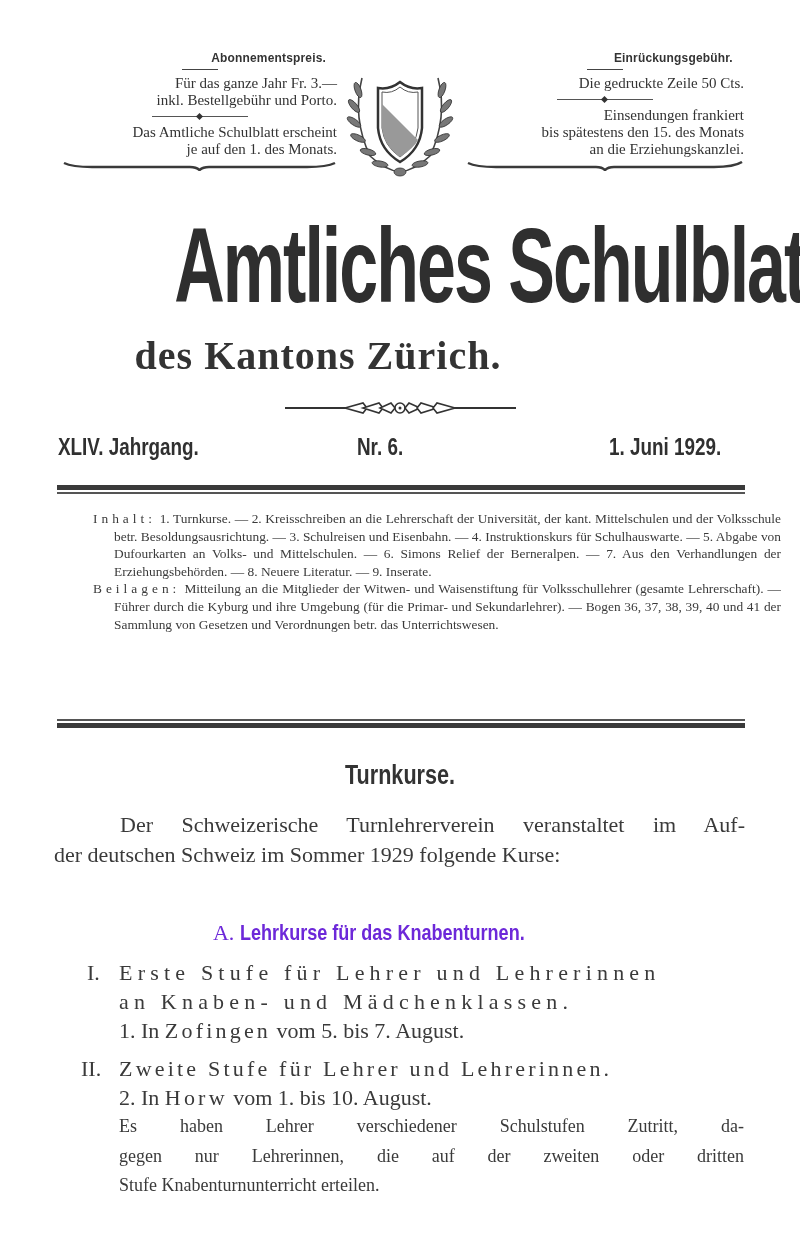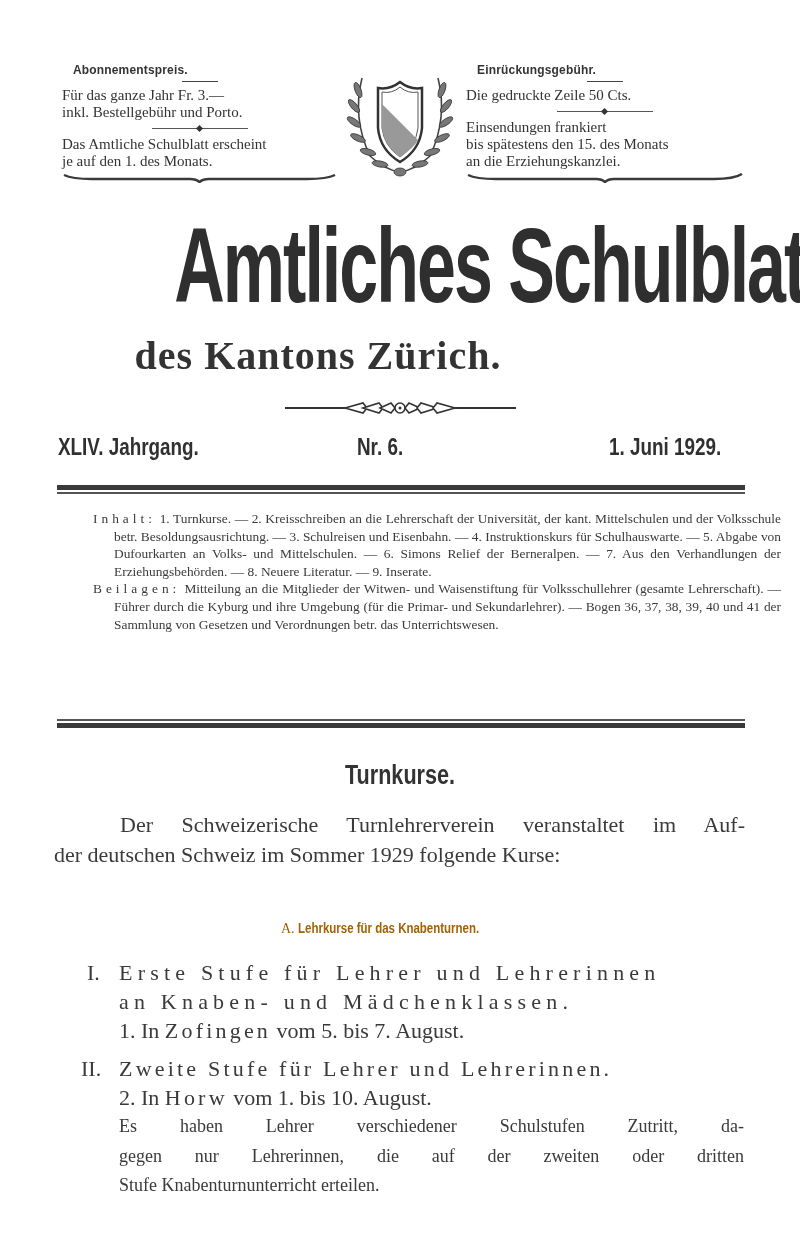--- a/index.html
+++ b/index.html
@@ -1,19 +1,19 @@
 <!DOCTYPE html>
 <html><head>
 <meta charset="utf-8">
 <style>
   html, body { margin: 0; padding: 0; background: #ffffff; }
   body { width: 800px; height: 1257px; position: relative; overflow: hidden; color: #2e2e2e; }
 
   
-  .topbox { position: absolute; top: 62px; text-align: left; }
+  .topbox { position: absolute; top: 50px; text-align: right; }
   .topbox.left  { left: 62px;  width: 275px; }
   .topbox.right { left: 466px; width: 278px; }
   .topbox .heading { font-family: "Liberation Sans", sans-serif; font-weight: bold; font-size: 13px; color: #333; letter-spacing: 0.2px; transform: scaleX(0.92); }
   .topbox .shortrule { width: 36px; height: 1px; background: #444; margin: 4px auto 5px; }
   .topbox .line { font-family: "Liberation Serif", serif; font-size: 15px; line-height: 17px; color: #333; }
   .topbox .dotrule { position: relative; width: 96px; height: 1px; background: #555; margin: 7px auto 7px; }
   .topbox .dotrule::after { content: ""; position: absolute; left: 45px; top: -2px; width: 5px; height: 5px; background: #333; transform: rotate(45deg); }
   .topbox .brace { position: relative; height: 8px; margin: 3px auto 0; }
   .topbox .brace svg { display: block; }
 
@@ -39,21 +39,21 @@
   
   .contents { position: absolute; left: 57px; top: 510px; width: 688px; font-family: "Liberation Serif", serif; font-size: 13.4px; line-height: 17.6px; color: #3a3a3a; text-align: justify; margin-left: 36px; }
   .contents p { margin: 0; padding-left: 21px; text-indent: -21px; }
   .contents .lbl { letter-spacing: 4px; }
 
   
   .art-title { position: absolute; left: 0; top: 760px; width: 800px; text-align: center; font-family: "Liberation Sans", sans-serif; font-weight: bold; font-size: 27px; color: #333; transform: scaleX(0.8); transform-origin: center top; }
   .body-text { position: absolute; left: 87px; width: 658px; font-family: "Liberation Serif", serif; font-size: 22px; line-height: 29.5px; color: #3a3a3a; text-align: justify; }
   .intro { top: 810px; text-indent: 33px; }
   .intro span { display: block; }
-  .sec-a { position: absolute; left: 0; top: 920px; width: 800px; text-align: center; font-size: 14px; color: #a16207; }
+  .sec-a { position: absolute; left: 0; top: 920px; width: 800px; text-align: center; font-size: 22px; color: #6d28d9; }
   .sec-a .letter { font-family: "Liberation Serif", serif; }
   .sec-a .txt { font-family: "Liberation Sans", sans-serif; font-weight: bold; display: inline-block; transform: scaleX(0.82); transform-origin: left center; }
 
   .item { position: absolute; left: 87px; font-family: "Liberation Serif", serif; font-size: 22px; line-height: 29.5px; color: #3a3a3a; }
   .item .num { position: absolute; left: 0; }
   .item .content { position: absolute; left: 32px; white-space: nowrap; }
   .spaced { letter-spacing: 5.2px; }
   .spaced2 { letter-spacing: 3.2px; }
   .para { position: absolute; left: 119px; width: 625px; font-family: "Liberation Serif", serif; font-size: 18px; line-height: 29.5px; color: #3a3a3a; text-align: justify; }
   .para span { display: block; text-align-last: justify; }

